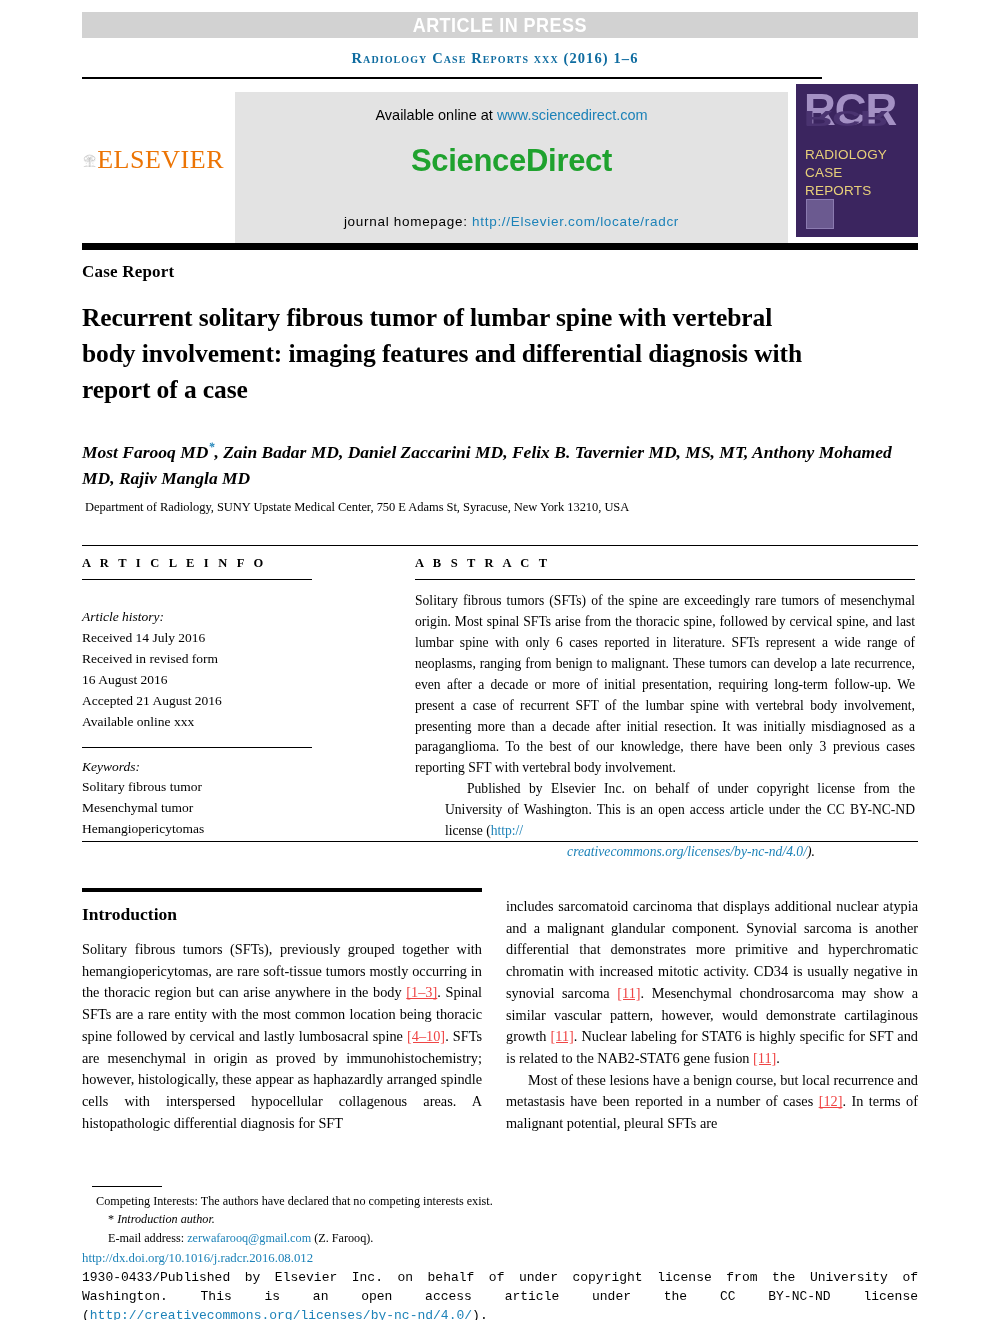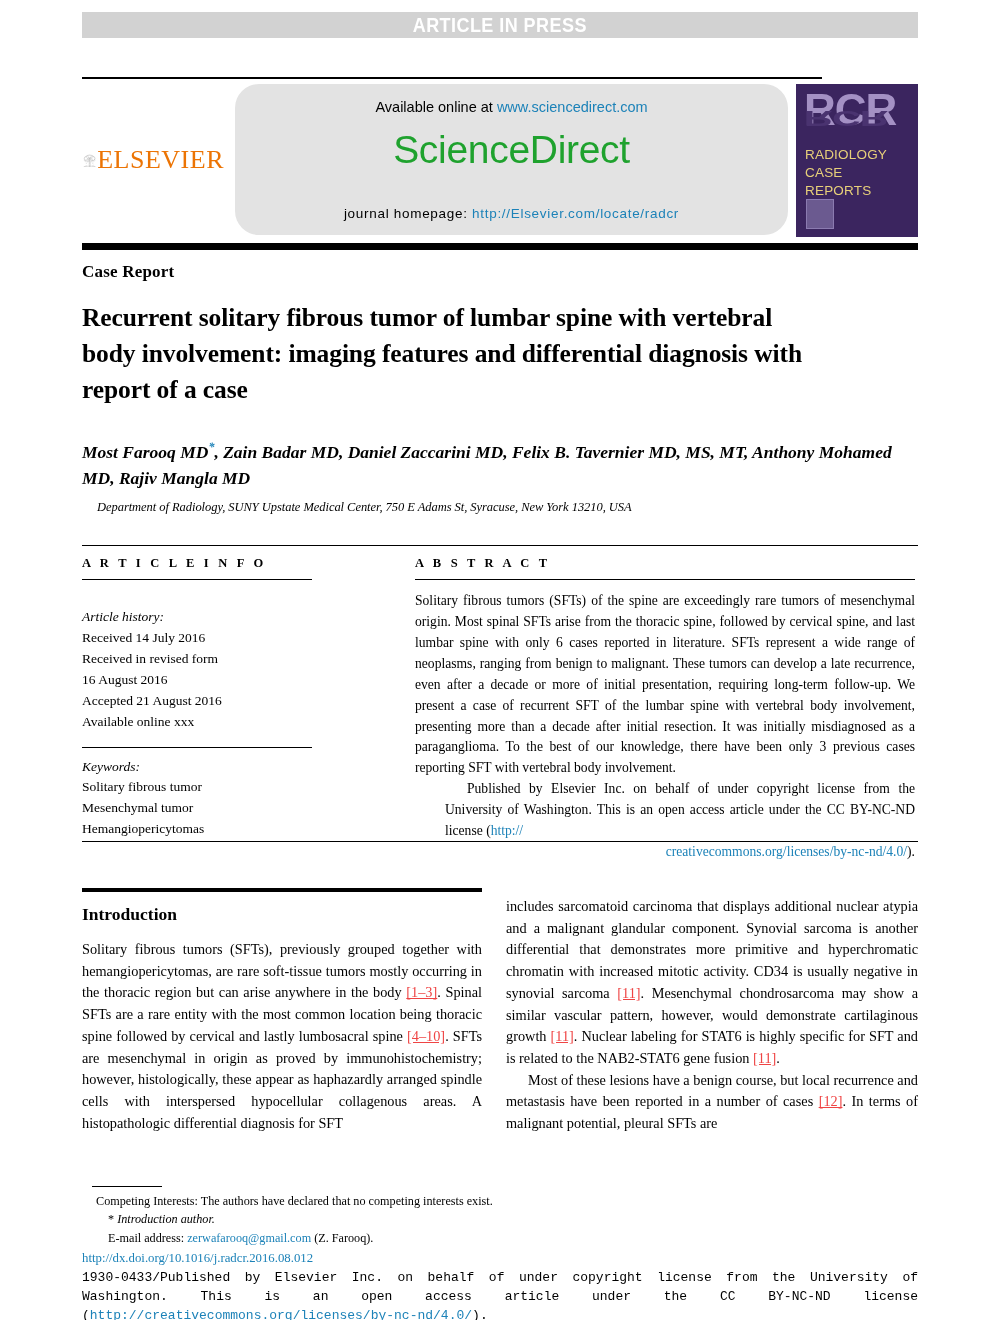--- a/index.html
+++ b/index.html
@@ -103,40 +103,39 @@
     font-family: "Liberation Serif", serif;
     font-size: 26px;
     letter-spacing: 0.5px;
     line-height: 1;
     margin-top: -2px;
   }
 
   .sd-box {
     position: absolute;
     left: 153px;
-    top: 0;
+    top: 8px;
     width: 553px;
     height: 151px;
     background: #e3e3e3;
     text-align: center;
-    border-radius: 24px;
   }
   .sd-avail {
     font-family: "Liberation Sans", sans-serif;
     font-size: 14.5px;
     color: #000;
     margin-top: 15px;
   }
   .sd-avail a { color: #2a79b5; text-decoration: none; }
   .sd-logo {
     font-family: "Liberation Sans", sans-serif;
-    font-weight: normal;
-    font-size: 39px;
+    font-weight: bold;
+    font-size: 31px;
     color: #1fa22e;
-    margin-top: 13px;
+    margin-top: 20px;
     letter-spacing: -0.3px;
   }
   .sd-homepage {
     position: absolute;
     left: 0; right: 0;
     bottom: 14px;
     font-family: "Liberation Sans", sans-serif;
     font-size: 13.5px;
     letter-spacing: 0.7px;
   }
@@ -230,25 +229,24 @@
     font-size: 17.5px;
     line-height: 1.5;
   }
   .authors sup {
     color: #1c82b8;
     font-size: 12px;
     vertical-align: super;
   }
   .affiliation {
     position: absolute;
-    left: 97px;
+    left: 85px;
     top: 500px;
     width: 830px;
     font-family: "Liberation Serif", serif;
-    font-style: italic;
     font-size: 12.5px;
     letter-spacing: -0.05px;
   }
 
   
   .hr-block-top {
     position: absolute;
     left: 82px;
     top: 545px;
     width: 836px;
@@ -309,21 +307,22 @@
   }
   .abs-pub {
     font-family: "Liberation Serif", serif;
     font-size: 13.6px;
     line-height: 1.54;
     text-align: justify;
     text-indent: 22px;
     margin-left: 30px;
   }
   .abs-pub-last {
-    text-align: right;
+    text-align: center;
+    font-style: italic;
   }
   a.lnk { color: #1c82b8; text-decoration: none; }
 
   .hr-block-bottom {
     position: absolute;
     left: 82px;
     top: 841px;
     width: 836px;
     height: 1px;
     background: #000;
@@ -404,20 +403,21 @@
 </style>
 </head>
 <body>
 
 <div class="page">
 
   <div class="aip-band">
     <span class="aip-text">ARTICLE IN PRESS</span>
   </div>
 
+  <div class="running-head">Radiology Case Reports xxx (2016) 1–6</div>
 
   <div class="rule-thin-top"></div>
 
   <div class="masthead">
 
     <div class="elsevier-logo">
       <svg class="elsevier-tree" viewBox="0 0 120 120">
         <g stroke="#3a3a3a" stroke-width="0.9" fill="none">
           <path d="M60 105 L60 52 M60 60 L44 44 M60 66 L76 50 M60 76 L48 62 M60 80 L74 66"></path>
           <path d="M58 105 q-4 -14 -2 -30 M64 105 q4 -14 2 -30"></path>

